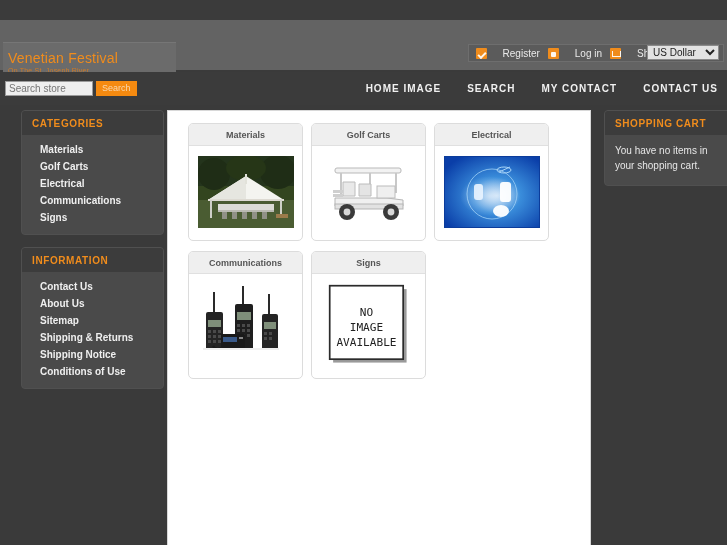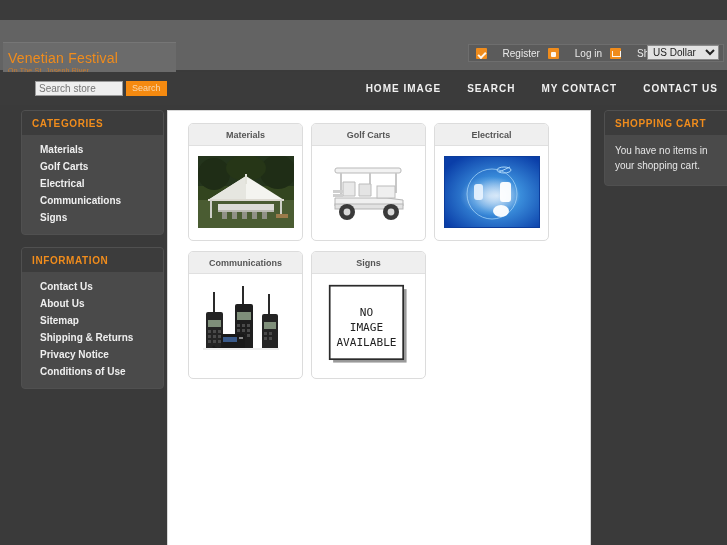--- a/index.html
+++ b/index.html
@@ -109,21 +109,21 @@
     padding: 0 1px;
   }
 
   
   .navbar {
     position: absolute; left: 0; top: 72px; width: 727px; height: 33px;
     background: #3b3b3b;
   }
   .search-wrap {
     position: absolute; left: 5px; top: 9px;
-    display: flex; align-items: stretch; margin-left: 30px;
+    display: flex; align-items: stretch;
   }
   .search-input {
     width: 88px; height: 15px;
     font-size: 10px;
     font-family: "Liberation Sans", sans-serif;
     background: #eeeeee;
     color: #333;
     border: 1px solid #9a9a9a;
     padding: 0 3px;
     outline: none;
@@ -311,21 +311,21 @@
         </div>
       </div>
 
       <div class="panel">
         <div class="panel-title">INFORMATION</div>
         <div class="panel-body">
           <a class="link" href="#">Contact Us</a>
           <a class="link" href="#">About Us</a>
           <a class="link" href="#">Sitemap</a>
           <a class="link" href="#">Shipping &amp; Returns</a>
-          <a class="link" href="#">Privacy Notice</a>
+          <a class="link" href="#">Shipping Notice</a>
           <a class="link" href="#">Conditions of Use</a>
         </div>
       </div>
     </div>
 
     <div class="col-center">
       <div class="grid">
 
         <div class="prod-card">
           <div class="prod-head">Materials</div>

